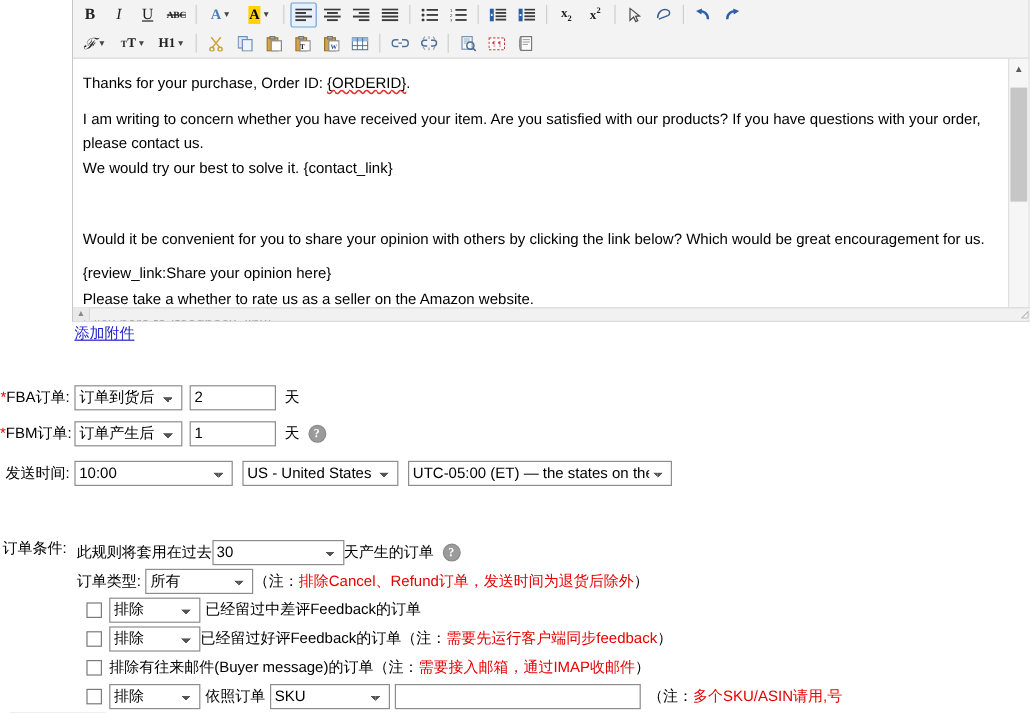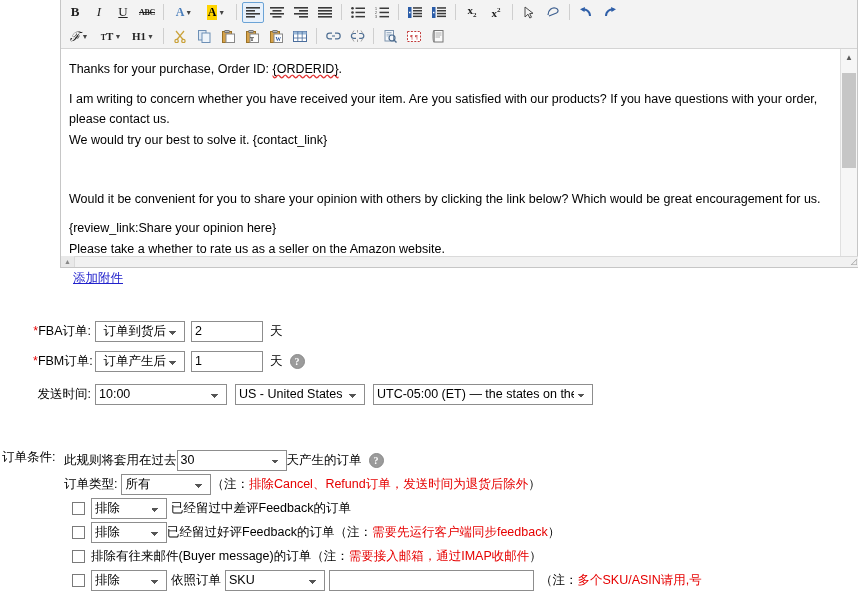--- a/index.html
+++ b/index.html
@@ -120,28 +120,26 @@
     border-right: 1px solid #dadada;
     color: #888; font-size: 7px; text-align:center; line-height:11px;
   }
 
   .attach-link {
     position: absolute; left: 62px; top: 270px;
     color: #2222cc;
     text-decoration: underline;
     font-size: 12.5px;
     cursor: pointer;
-    margin-left: 11px;
   }
 
   
   .form {
     position: absolute; left: 0; top: 320px;
     width: 858px;
-    padding-left: 33px;
   }
   .frow {
     display: flex; align-items: center;
     margin-bottom: 8px;
     min-height: 22px;
   }
   .flabel {
     width: 62px;
     text-align: right;
     padding-right: 4px;
@@ -167,21 +165,21 @@
     background-image:
       linear-gradient(45deg, transparent 50%, #555 50%),
       linear-gradient(135deg, #555 50%, transparent 50%);
     background-position:
       calc(100% - 11px) 9px,
       calc(100% - 7px) 9px;
     background-size: 4px 4px, 4px 4px;
     background-repeat: no-repeat;
     cursor: pointer;
   }
-  .sel-fba { width: 90px; text-align: right; }
+  .sel-fba { width: 90px; }
   .inp-days { width: 72px; margin-left: 6px; }
   .unit { margin-left: 7px; font-size: 12.5px; }
   .sel-time { width: 132px; }
   .sel-country { width: 130px; margin-left: 8px; }
   .sel-tz { width: 220px; margin-left: 8px; }
 
   .help {
     display: inline-flex; align-items: center; justify-content: center;
     width: 15px; height: 15px;
     border-radius: 50%;

